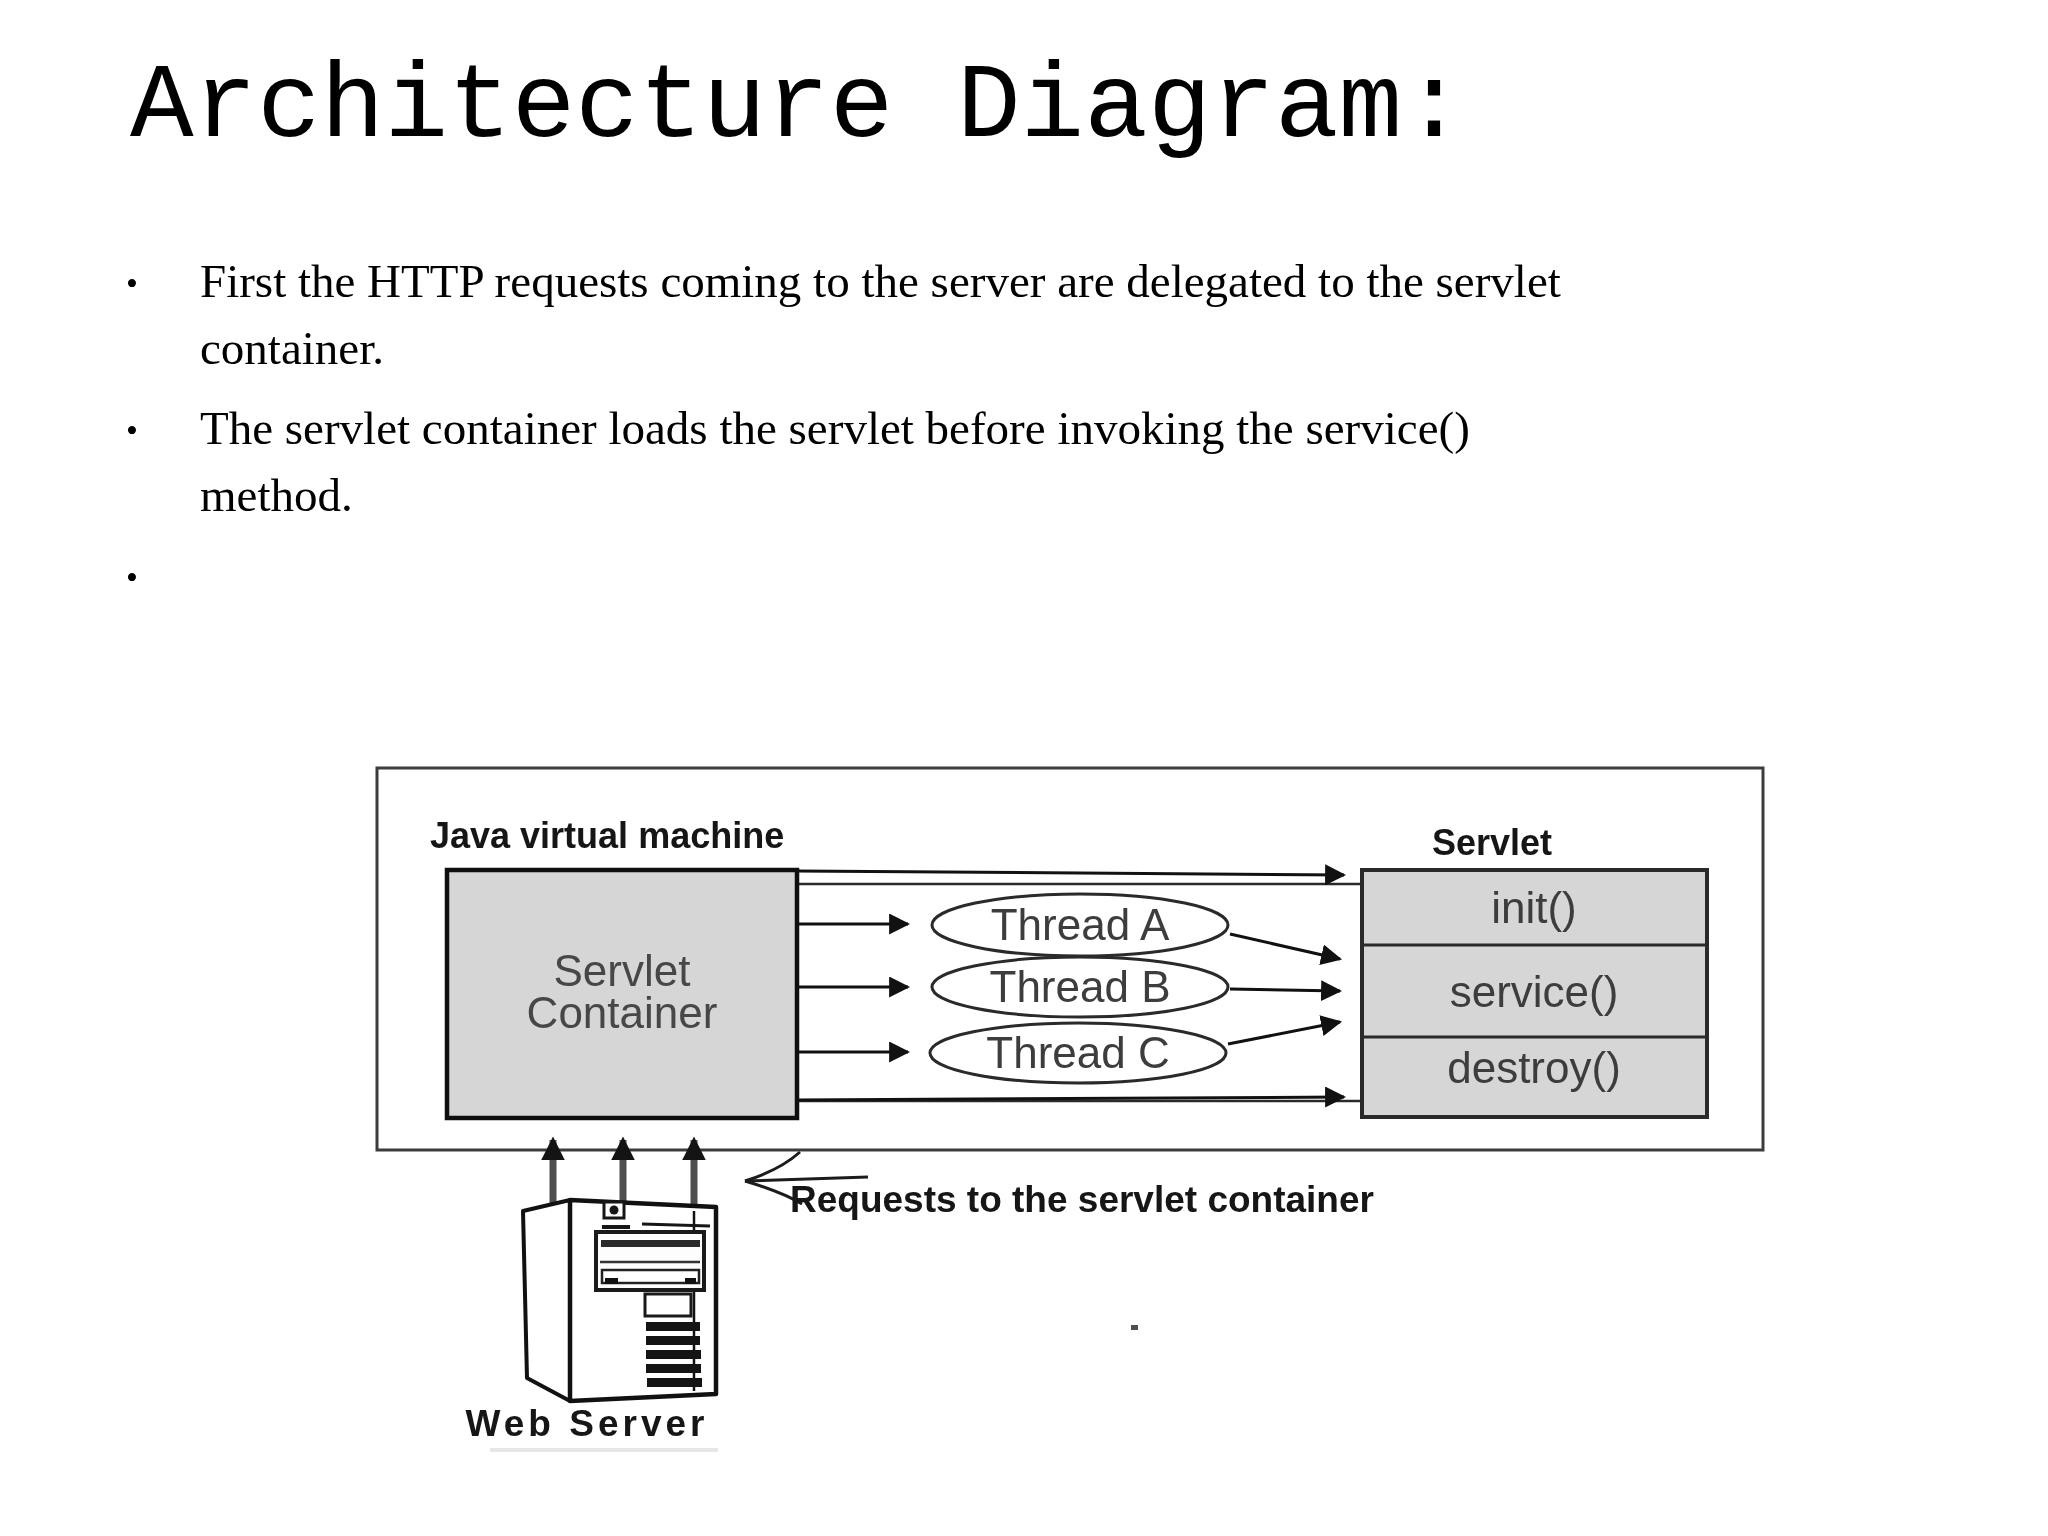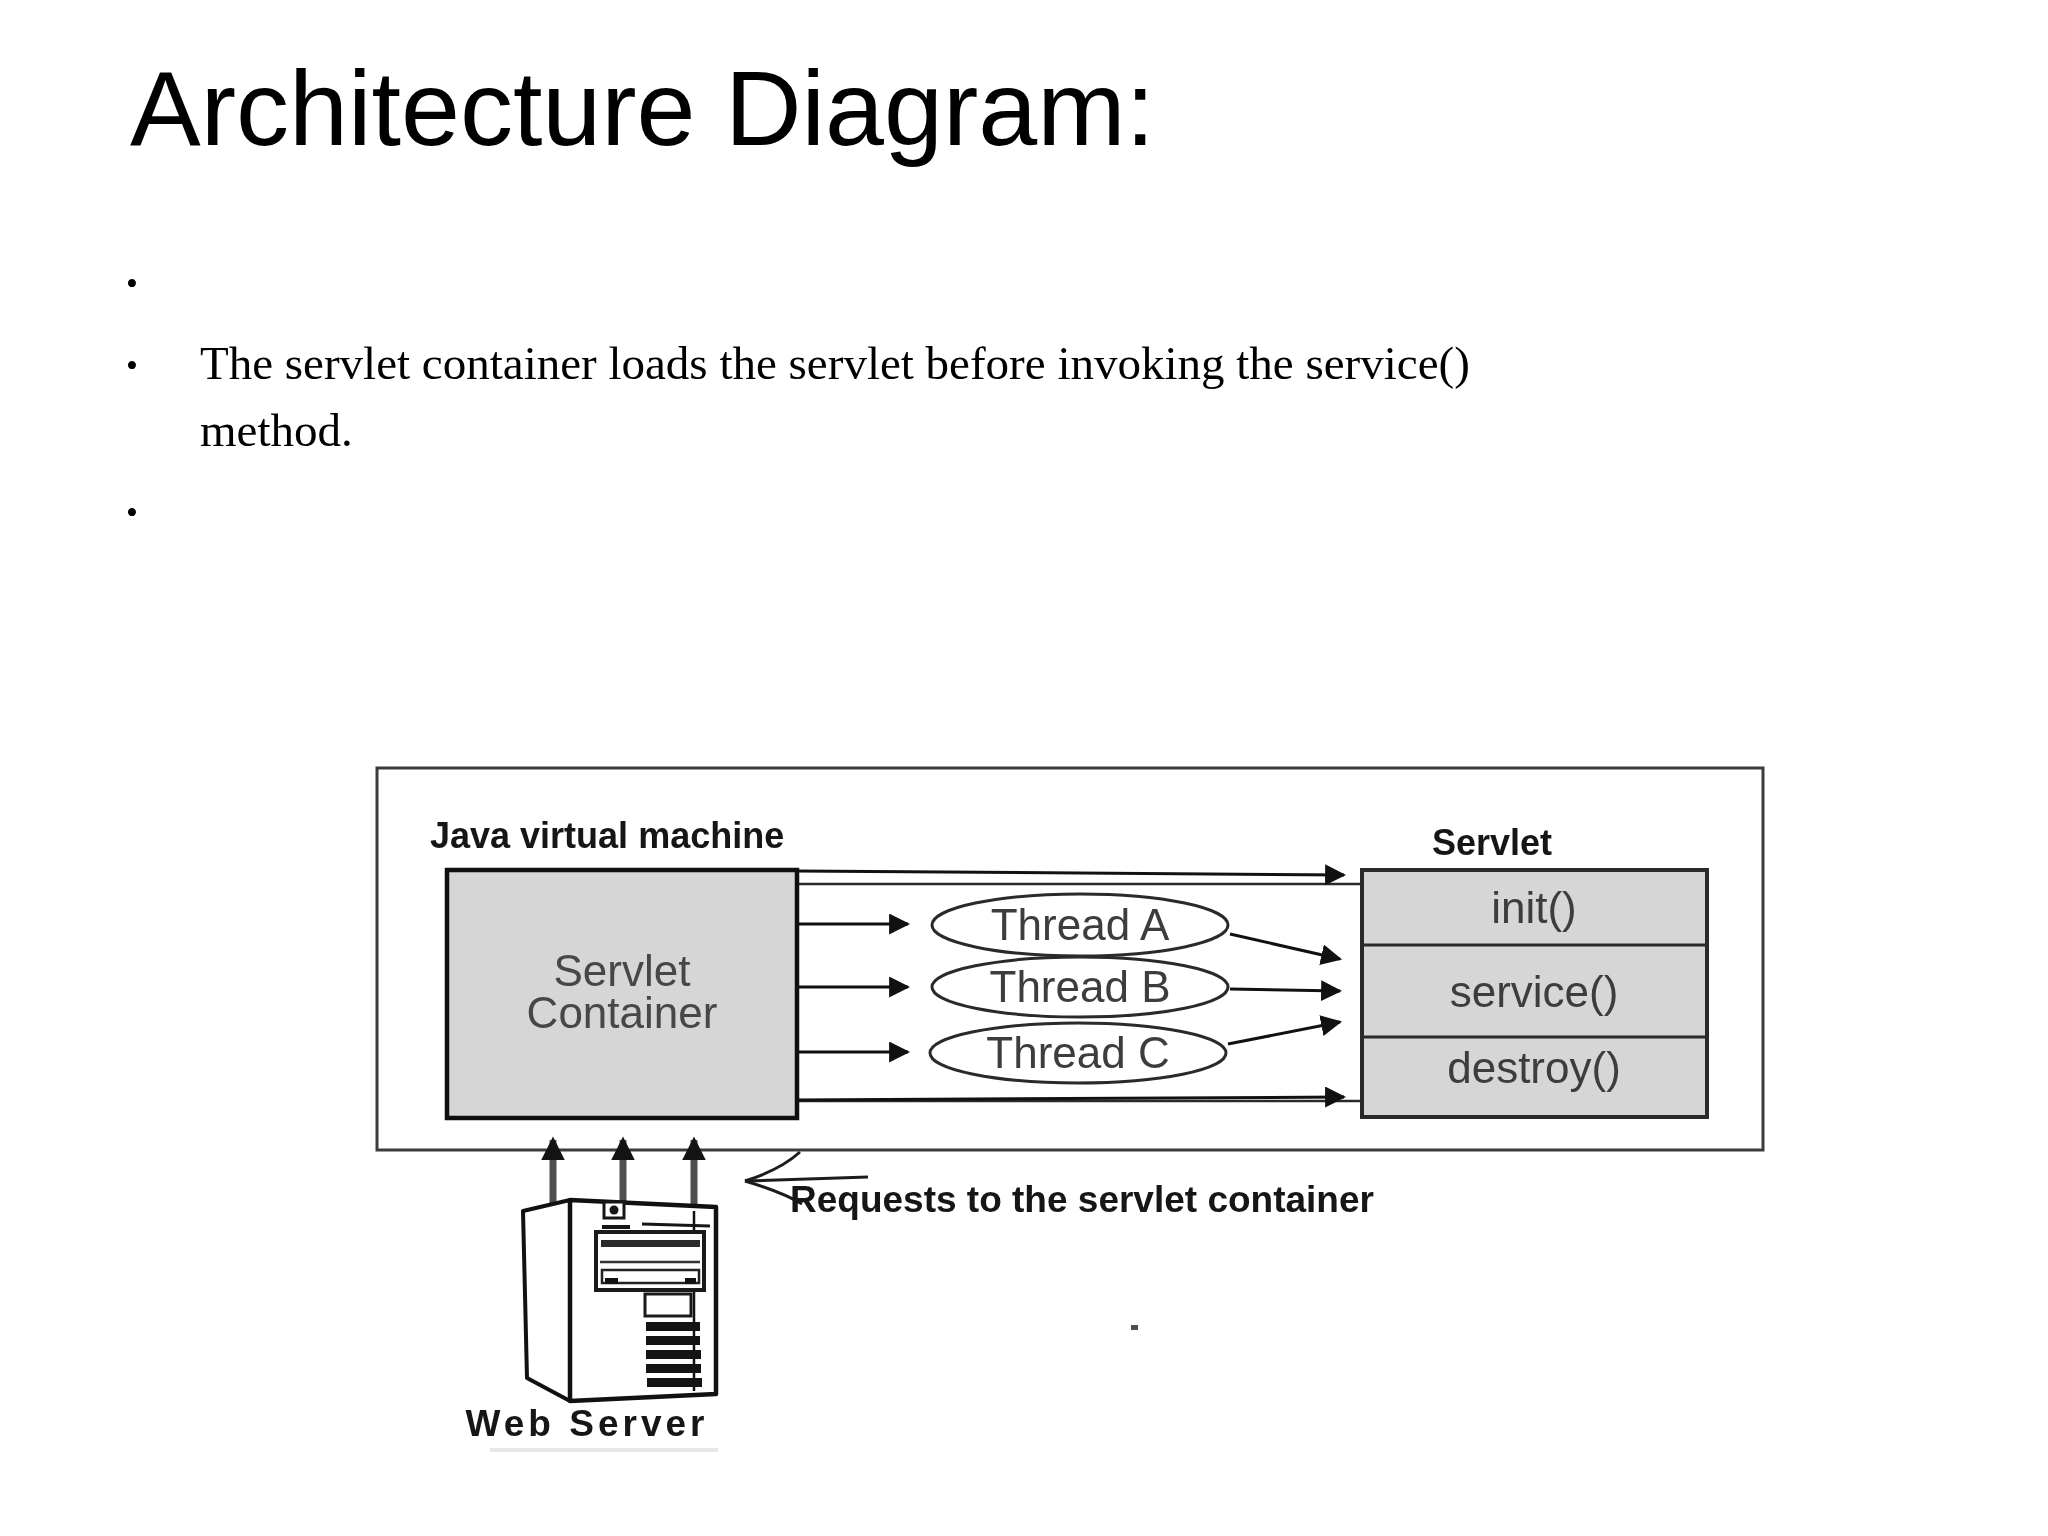--- a/index.html
+++ b/index.html
@@ -1,38 +1,40 @@
 <!DOCTYPE html>
 <html><head>
 <meta charset="utf-8">
 <style>
   html,body{margin:0;padding:0;background:#ffffff;}
   #canvas{position:relative;width:2048px;height:1536px;background:#ffffff;overflow:hidden;
           font-family:"Liberation Serif", serif;color:#000;}
   .title{position:absolute;left:130px;top:50px;font-size:106px;line-height:1.1;
-         font-family:Liberation Sans, sans-serif;color:#000;}
+         font-family:Liberation Mono, monospace;color:#000;}
   .bullets{position:absolute;left:126px;top:248px;width:1830px;}
   .bullet{display:flex;margin-bottom:13px;}
   .bullet .marker{width:74px;flex:0 0 74px;font-size:34px;line-height:67px;color:#000;padding-top:2px;}
   .bullet .btext{font-size:47px;line-height:67px;white-space:pre-line;color:#000;}
   svg text{font-family:"Liberation Sans", sans-serif;}
   .dlabel{font-weight:bold;fill:#161616;font-size:36px;}
   .boxlabel{fill:#474747;font-size:44px;}
   .mlabel{fill:#3d3d3d;font-size:44px;}
 </style>
 </head>
 <body>
 
 <div id="canvas">
 
   <div class="title">Architecture Diagram:</div>
 
   <div class="bullets">
     <div class="bullet">
       <span class="marker">•</span>
+      <div class="btext">First the HTTP requests coming to the server are delegated to the servlet
+container.</div>
     </div>
     <div class="bullet">
       <span class="marker">•</span>
       <div class="btext">The servlet container loads the servlet before invoking the service()
 method.</div>
     </div>
     <div class="bullet">
       <span class="marker">•</span>
     </div>
   </div>

